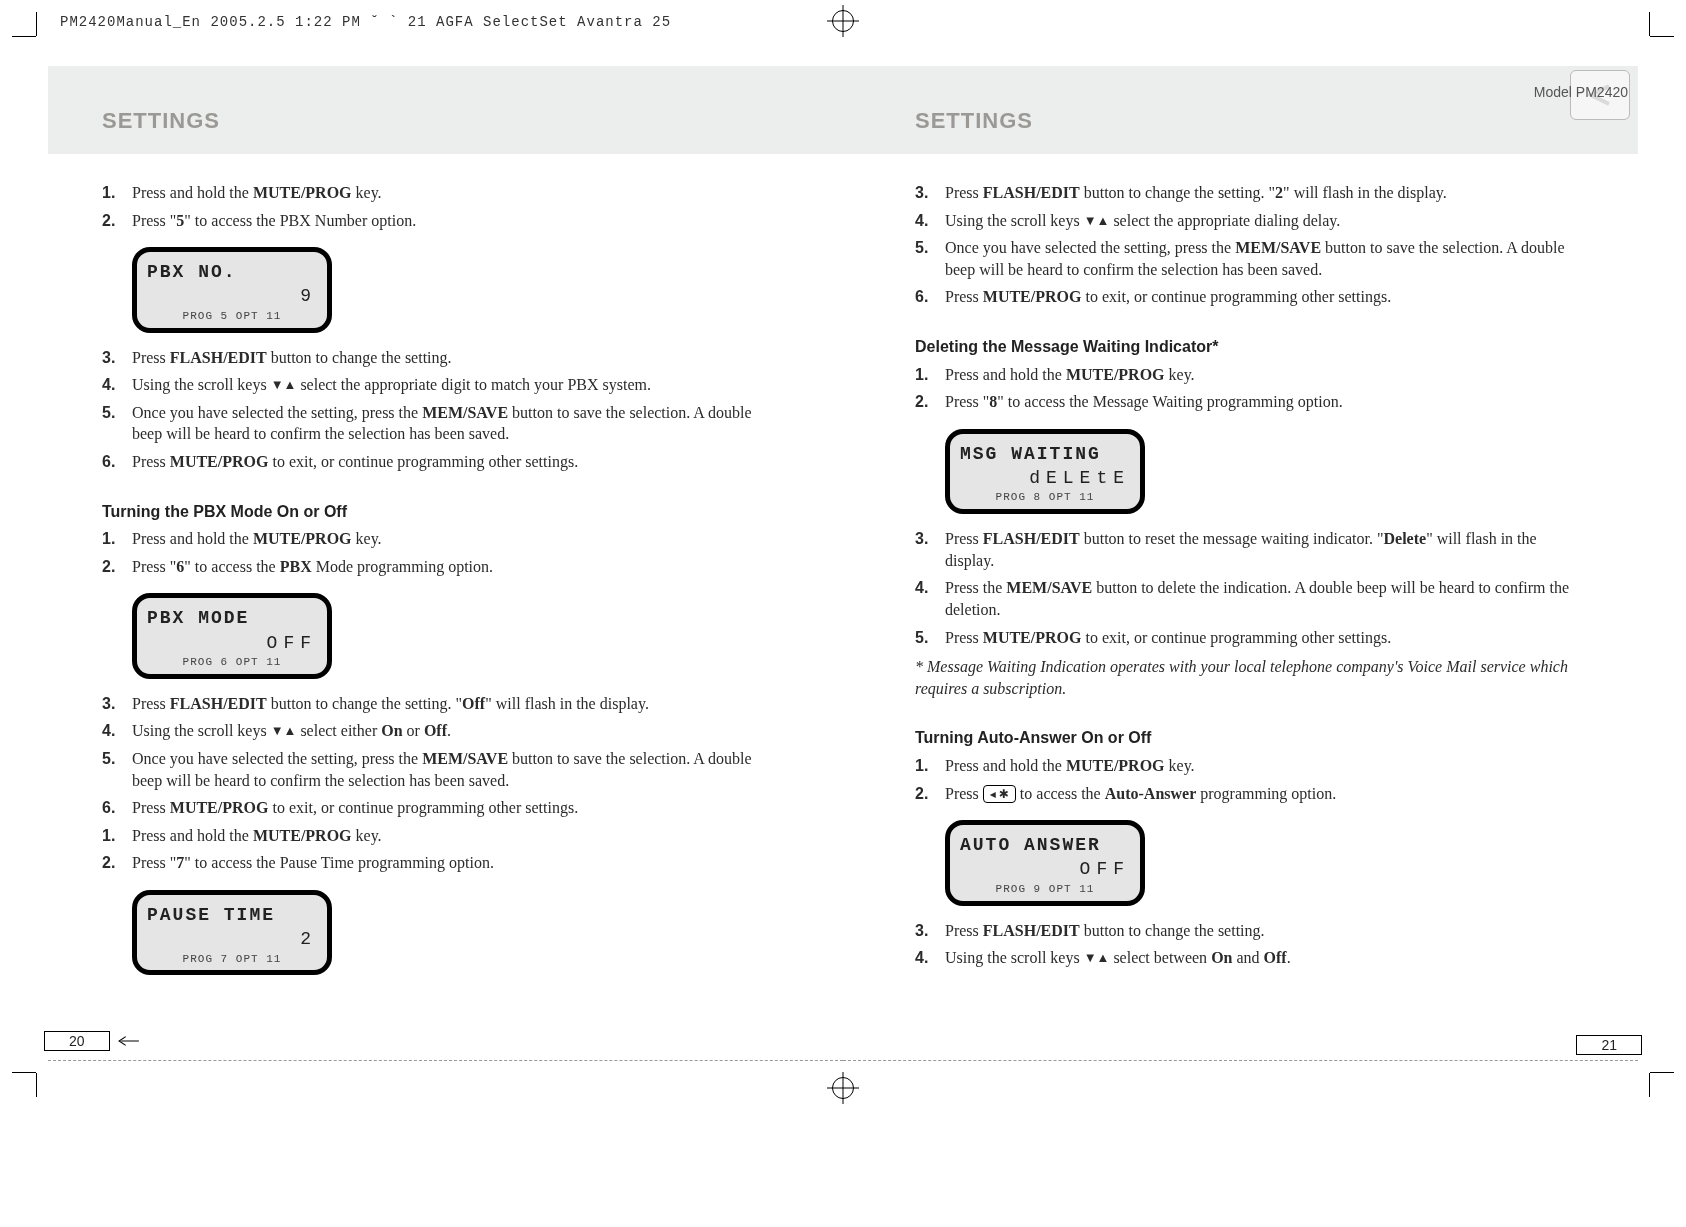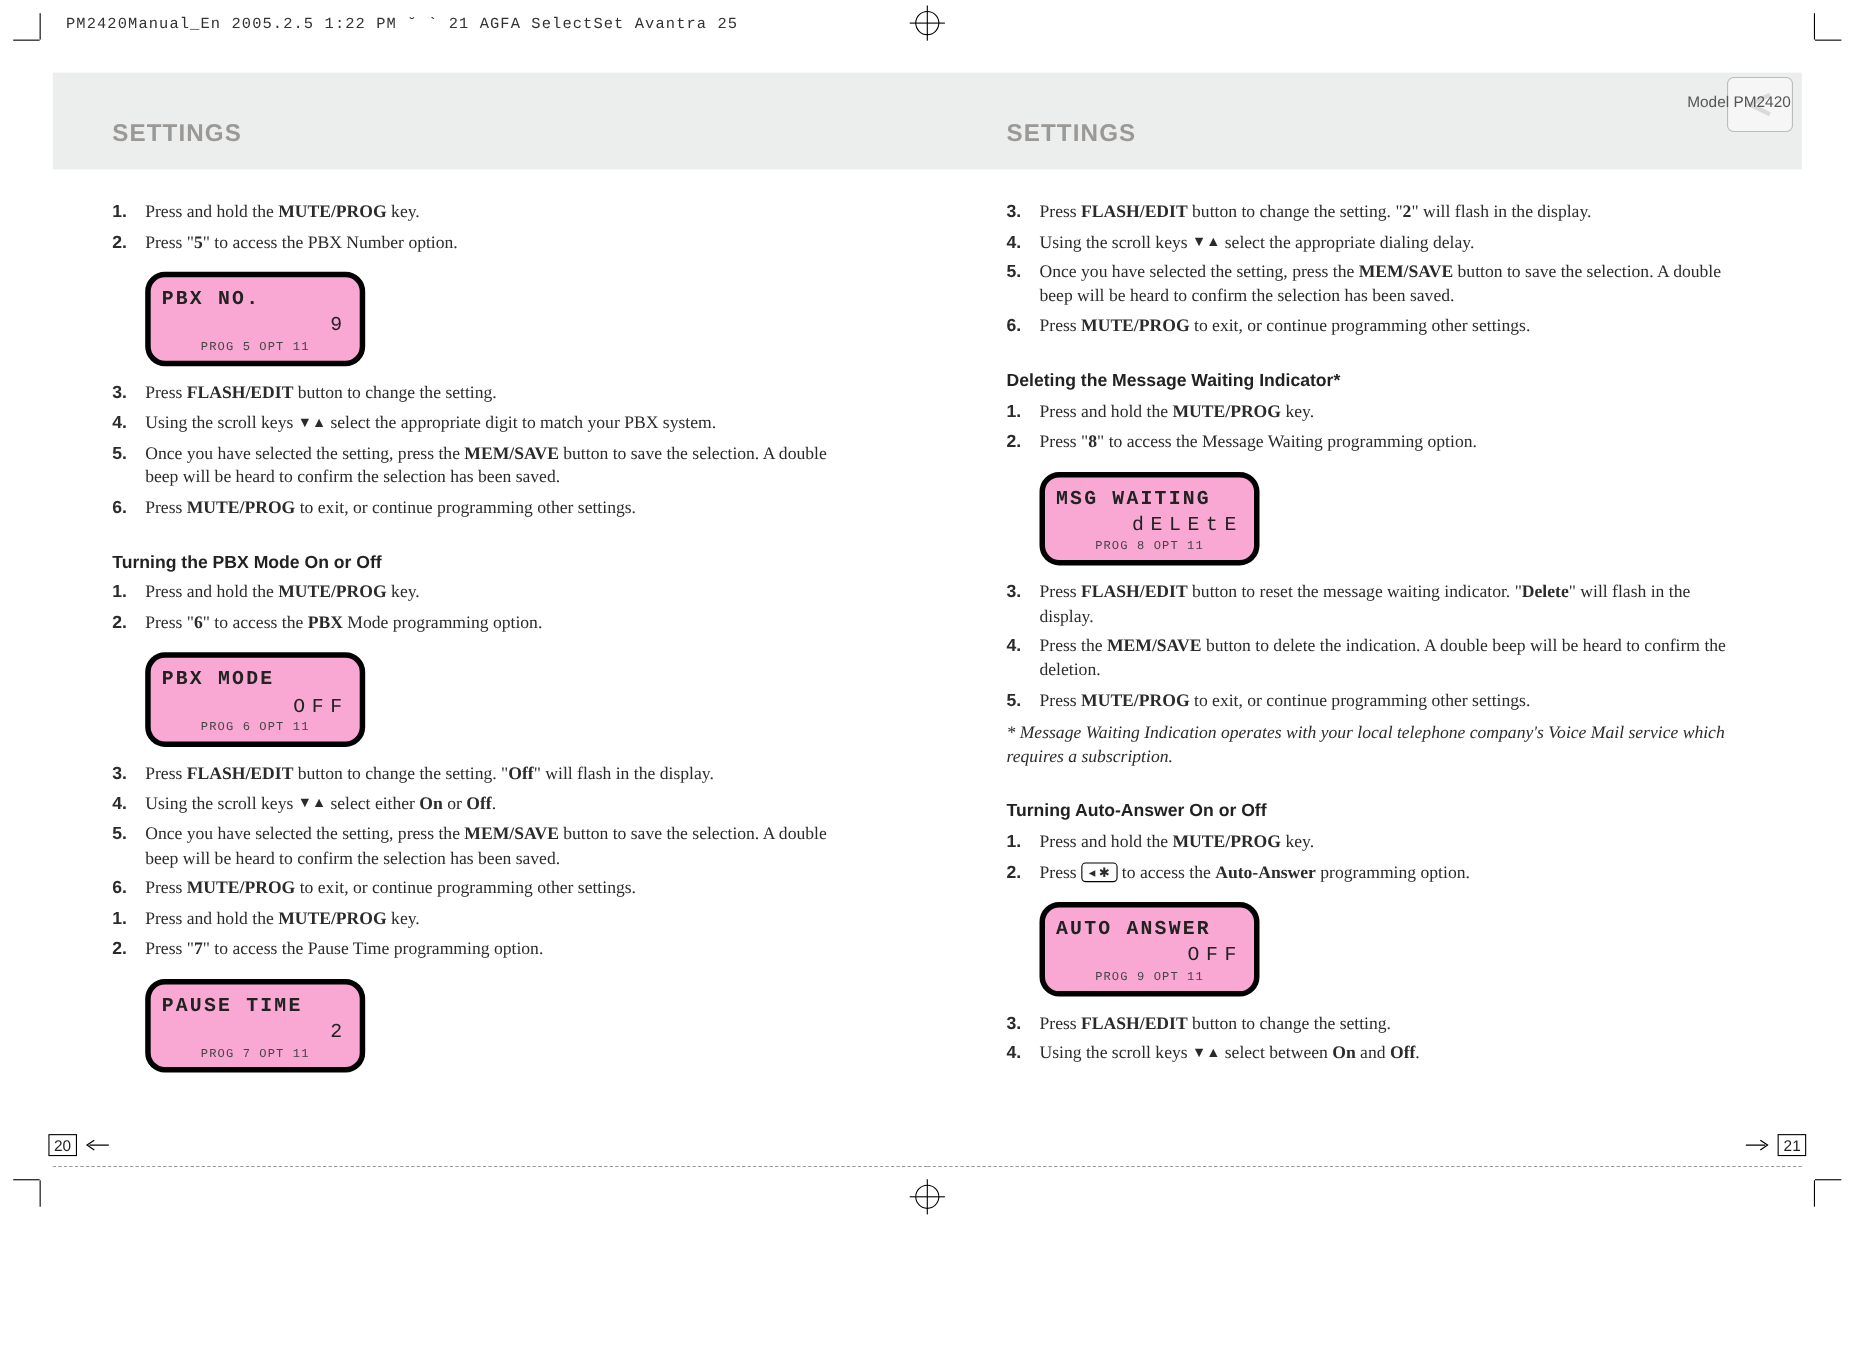--- a/index.html
+++ b/index.html
@@ -46,33 +46,33 @@
   .body p.lead { margin: 4px 0 8px 0; }
   .body p.note { font-style: italic; margin: 8px 0 4px 0; }
 
   ol.steps { list-style: none; margin: 6px 0 4px 0; padding: 0; }
   ol.steps > li { display: flex; align-items: flex-start; margin: 6px 0; }
   ol.steps > li > .num { width: 30px; flex: 0 0 30px; font-weight: 700; font-family: Verdana, Arial, sans-serif; }
   ol.steps > li > .txt { flex: 1 1 auto; }
   .bold { font-weight: 700; margin-top: 12px; }
 
   
-  .lcd { width: 200px; margin: 16px 0 14px 30px; border: 5px solid #000; border-radius: 18px; padding: 8px 10px 4px 10px; background: #f9a8d4; font-family: "Lucida Console","Courier New",monospace; color: #222; }
+  .lcd { width: 200px; margin: 16px 0 14px 30px; border: 5px solid #000; border-radius: 18px; padding: 8px 10px 4px 10px; background: #e5e5e5; font-family: "Lucida Console","Courier New",monospace; color: #222; }
   .lcd .l1 { font-size: 18px; letter-spacing: 2px; font-weight: 600; }
   .lcd .l2 { font-size: 18px; letter-spacing: 6px; text-align: right; }
   .lcd .l3 { font-size: 11px; letter-spacing: 1px; text-align: center; color: #444; }
 
   .arrows { display: inline-block; font-size: 13px; vertical-align: 1px; }
   .keycap { display: inline-flex; align-items: center; justify-content: center; border: 1.4px solid #000; border-radius: 4px; padding: 0 6px; height: 18px; font-size: 12px; line-height: 1; vertical-align: 1px; }
 
   
   .footer { position: absolute; bottom: 6px; height: 28px; display: flex; align-items: center; gap: 8px; font-family: Verdana, Arial, sans-serif; font-size: 14px; color: #222; }
   .page.left .footer { left: -4px; }
-  .page.right .footer { right: -4px; flex-direction: row; }
-  .footer .box { border: 1.5px solid #000; padding: 1px 4px; }
+  .page.right .footer { right: -4px; flex-direction: column; }
+  .footer .box { border: 1.5px solid #000; padding: 1px 24px; }
   .footer .arrow-svg { width: 22px; height: 14px; }
   
   .dash { position: absolute; bottom: 0; left: 0; right: 0; height: 1px; border-top: 1px dashed #999; }
 </style>
 </head>
 <body>
 
 <div class="sheet">
 
   <div class="crop h tl-h"></div>

